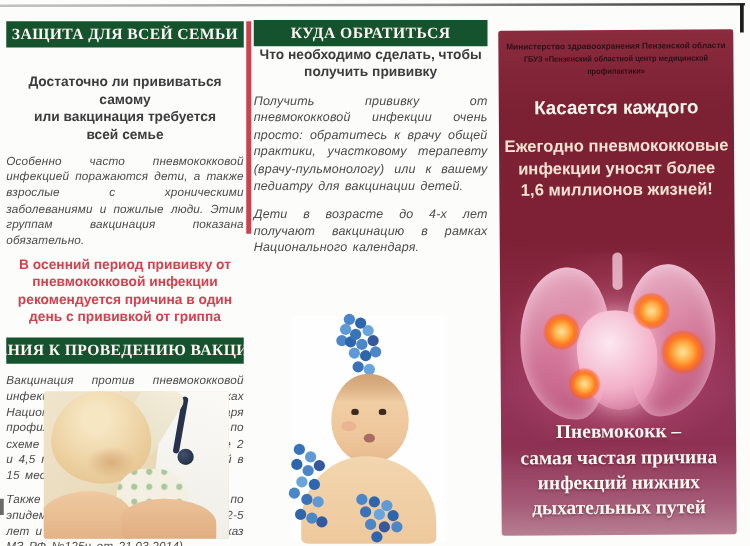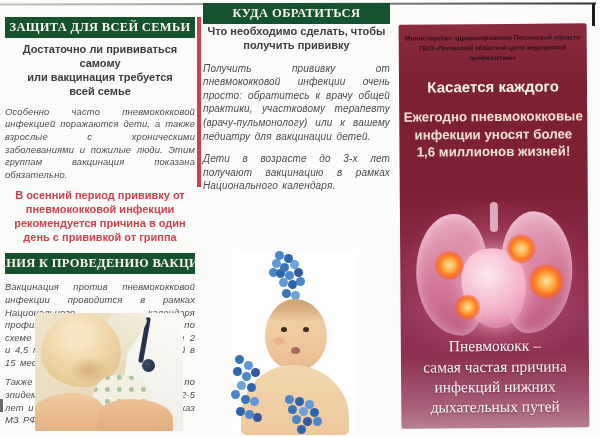--- a/index.html
+++ b/index.html
@@ -18,21 +18,21 @@
   
   .hdr-bar { background:#14532d; color:#fdf6f4; font-weight:bold; display:flex;
     align-items:center; justify-content:center; height:21px; white-space:nowrap; overflow:hidden;font-family:Liberation Serif, serif; }
   .pre { white-space:pre-line; }
   .body-txt { font-size:9.4px; color:#4b4b4d; text-align:justify; line-height:1.34;
     letter-spacing:.15px; word-spacing:1.5px;font-style:italic; }
 
   
   .left-panel { position:absolute; left:5px; top:17px; width:190px; }
   .left-panel .hdr-bar { font-size:12.5px; letter-spacing:.3px; }
-  .sub-head { margin-top:5px; font-size:11px; font-weight:bold; color:#3c3c3e;
+  .sub-head { margin-top:22px; font-size:11px; font-weight:bold; color:#3c3c3e;
     text-align:center; line-height:1.27; }
   .left-p1 { margin-top:7px; }
   .highlight-red { margin-top:8px; font-size:11px; font-weight:bold; color:#d2424e;
     text-align:center; line-height:1.27; }
   .hdr-bar-2 { margin-top:8px; font-size:9.8px; letter-spacing:-.2px; }
   .left-p2 { margin-top:7px; }
   .left-p3 { margin-top:7px; }
 
   
   .photo-left { position:absolute; left:35px; top:313px; width:148px; height:118px;
@@ -53,21 +53,21 @@
   .romper { position:absolute; left:58px; top:62px; width:58px; height:56px;
     background:radial-gradient(circle at 20% 20%,#a8c79a 2px,transparent 3px) 0 0/12px 12px,#f3f0e3;
     border-radius:40% 45% 20% 30%; }
   .hand-1 { position:absolute; left:-4px; bottom:-4px; width:74px; height:42px;
     background:linear-gradient(180deg,#efc9a0,#e2b184); border-radius:55% 45% 15% 15%; }
   .hand-2 { position:absolute; left:62px; bottom:-4px; width:76px; height:36px;
     background:linear-gradient(180deg,#ecc198,#deab7e); border-radius:45% 55% 15% 25%; }
 
   
   .mid-fold-line { position:absolute; left:197px; top:17px; width:4px; height:170px; background:#cb414c; }
-  .mid-panel { position:absolute; left:203px; top:3px; width:187px; }
+  .mid-panel { position:absolute; left:203px; top:16px; width:187px; }
   .mid-panel .hdr-bar { font-size:12.5px; letter-spacing:.4px; }
   .mid-sub { margin-top:0; font-size:11px; font-weight:bold; color:#3c3c3e;
     text-align:center; line-height:1.3; }
   .mid-p1 { margin-top:9px; font-size:10px; line-height:1.36; }
   .mid-p2 { margin-top:9px; font-size:10px; line-height:1.36; }
 
   
   .photo-mid { position:absolute; left:233px; top:253px; width:124px; height:180px; background:#fefefe; }
   .baby-head-m { position:absolute; left:32px; top:46px; width:62px; height:72px;
     background:linear-gradient(180deg,#cfa173 0%,#dcb184 16%,#f0cda4 32%,#eec69b 70%,#e5b98c 100%);
@@ -121,21 +121,21 @@
   .heart { position:absolute; left:58px; top:46px; width:64px; height:80px; transform:rotate(-7deg);
     background:radial-gradient(circle at 42% 32%, #fce8f0 0%, #f3b2ca 55%, rgba(235,130,170,.45) 100%);
     border-radius:46% 54% 50% 50%/42% 46% 60% 58%; box-shadow:0 0 16px rgba(255,200,220,.6); }
   .spot { position:absolute; border-radius:50%;
     background:radial-gradient(circle, #ffe49a 0%, #ffab45 30%, #ff7a1e 48%, rgba(255,90,20,.55) 62%, transparent 72%); }
   .spot.s1 { left:30px; top:48px; width:30px; height:30px; }
   .spot.s2 { left:102px; top:32px; width:30px; height:30px; }
   .spot.s3 { left:124px; top:62px; width:36px; height:36px; }
   .spot.s4 { left:50px; top:92px; width:26px; height:26px; }
   .cover-footer { position:absolute; left:0; bottom:11px; width:100%; text-align:center;
-    font-family:"Liberation Serif", serif; font-weight:normal; font-size:15.5px;
+    font-family:"Liberation Serif", serif; font-weight:bold; font-size:15.5px;
     color:#fdf8f2; line-height:1.3; text-shadow:0 1px 2px rgba(60,10,25,.5); }
 </style>
 </head>
 <body>
 
 <div class="page">
 
   <div class="scan-top-line"></div>
   <div class="scan-corner-mark"></div>
   <div class="scan-left-dash"></div>
@@ -166,21 +166,21 @@
     <div class="hand-1"></div>
     <div class="hand-2"></div>
   </div>
 
   <div class="mid-fold-line"></div>
   <div class="mid-panel">
     <div class="hdr-bar">КУДА ОБРАТИТЬСЯ</div>
     <div class="mid-sub pre">Что необходимо сделать, чтобы
 получить прививку</div>
     <div class="body-txt mid-p1">Получить прививку от пневмококковой инфекции очень просто: обратитесь к врачу общей практики, участковому терапевту (врачу-пульмонологу) или к вашему педиатру для вакцинации детей.</div>
-    <div class="body-txt mid-p2">Дети в возрасте до 3-х лет получают вакцинацию в рамках Национального календаря.</div>
+    <div class="body-txt mid-p2">Дети в возрасте до 4-х лет получают вакцинацию в рамках Национального календаря.</div>
   </div>
 
   <div class="photo-mid">
     <div class="cocci c1"></div>
     <div class="baby-head-m">
       <div class="eye le"></div>
       <div class="eye re"></div>
       <div class="cheek"></div>
       <div class="mouth"></div>
     </div>

